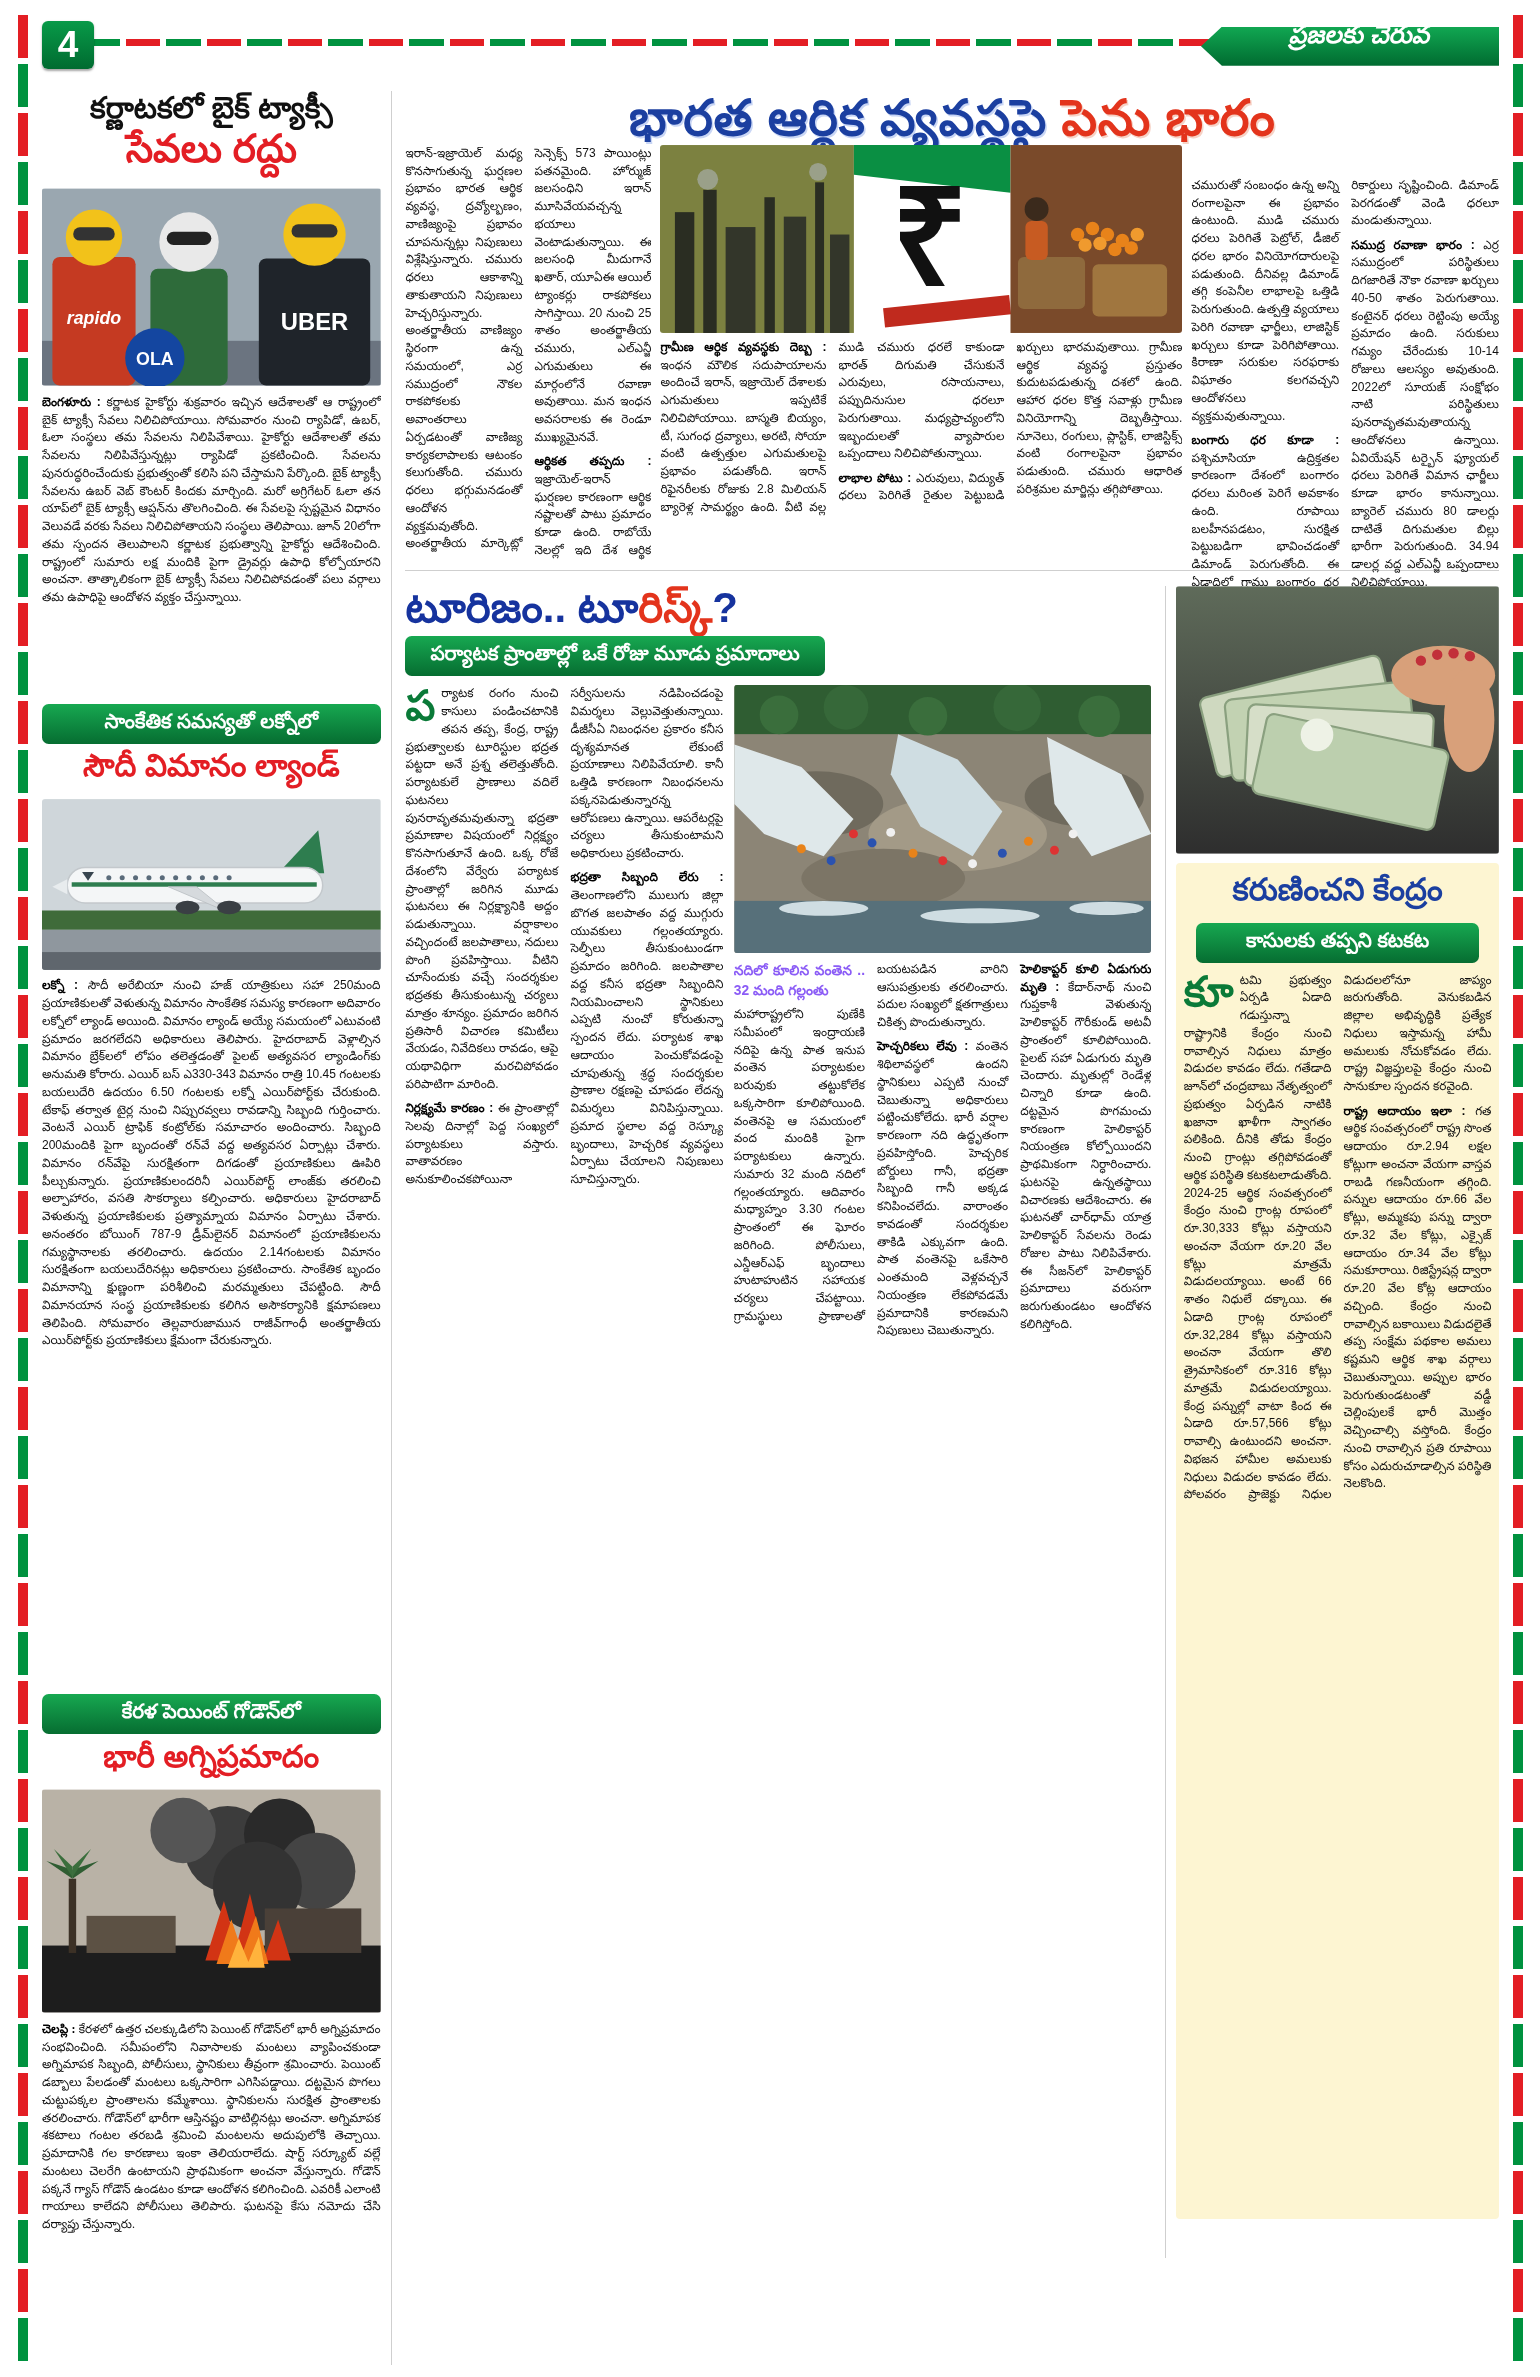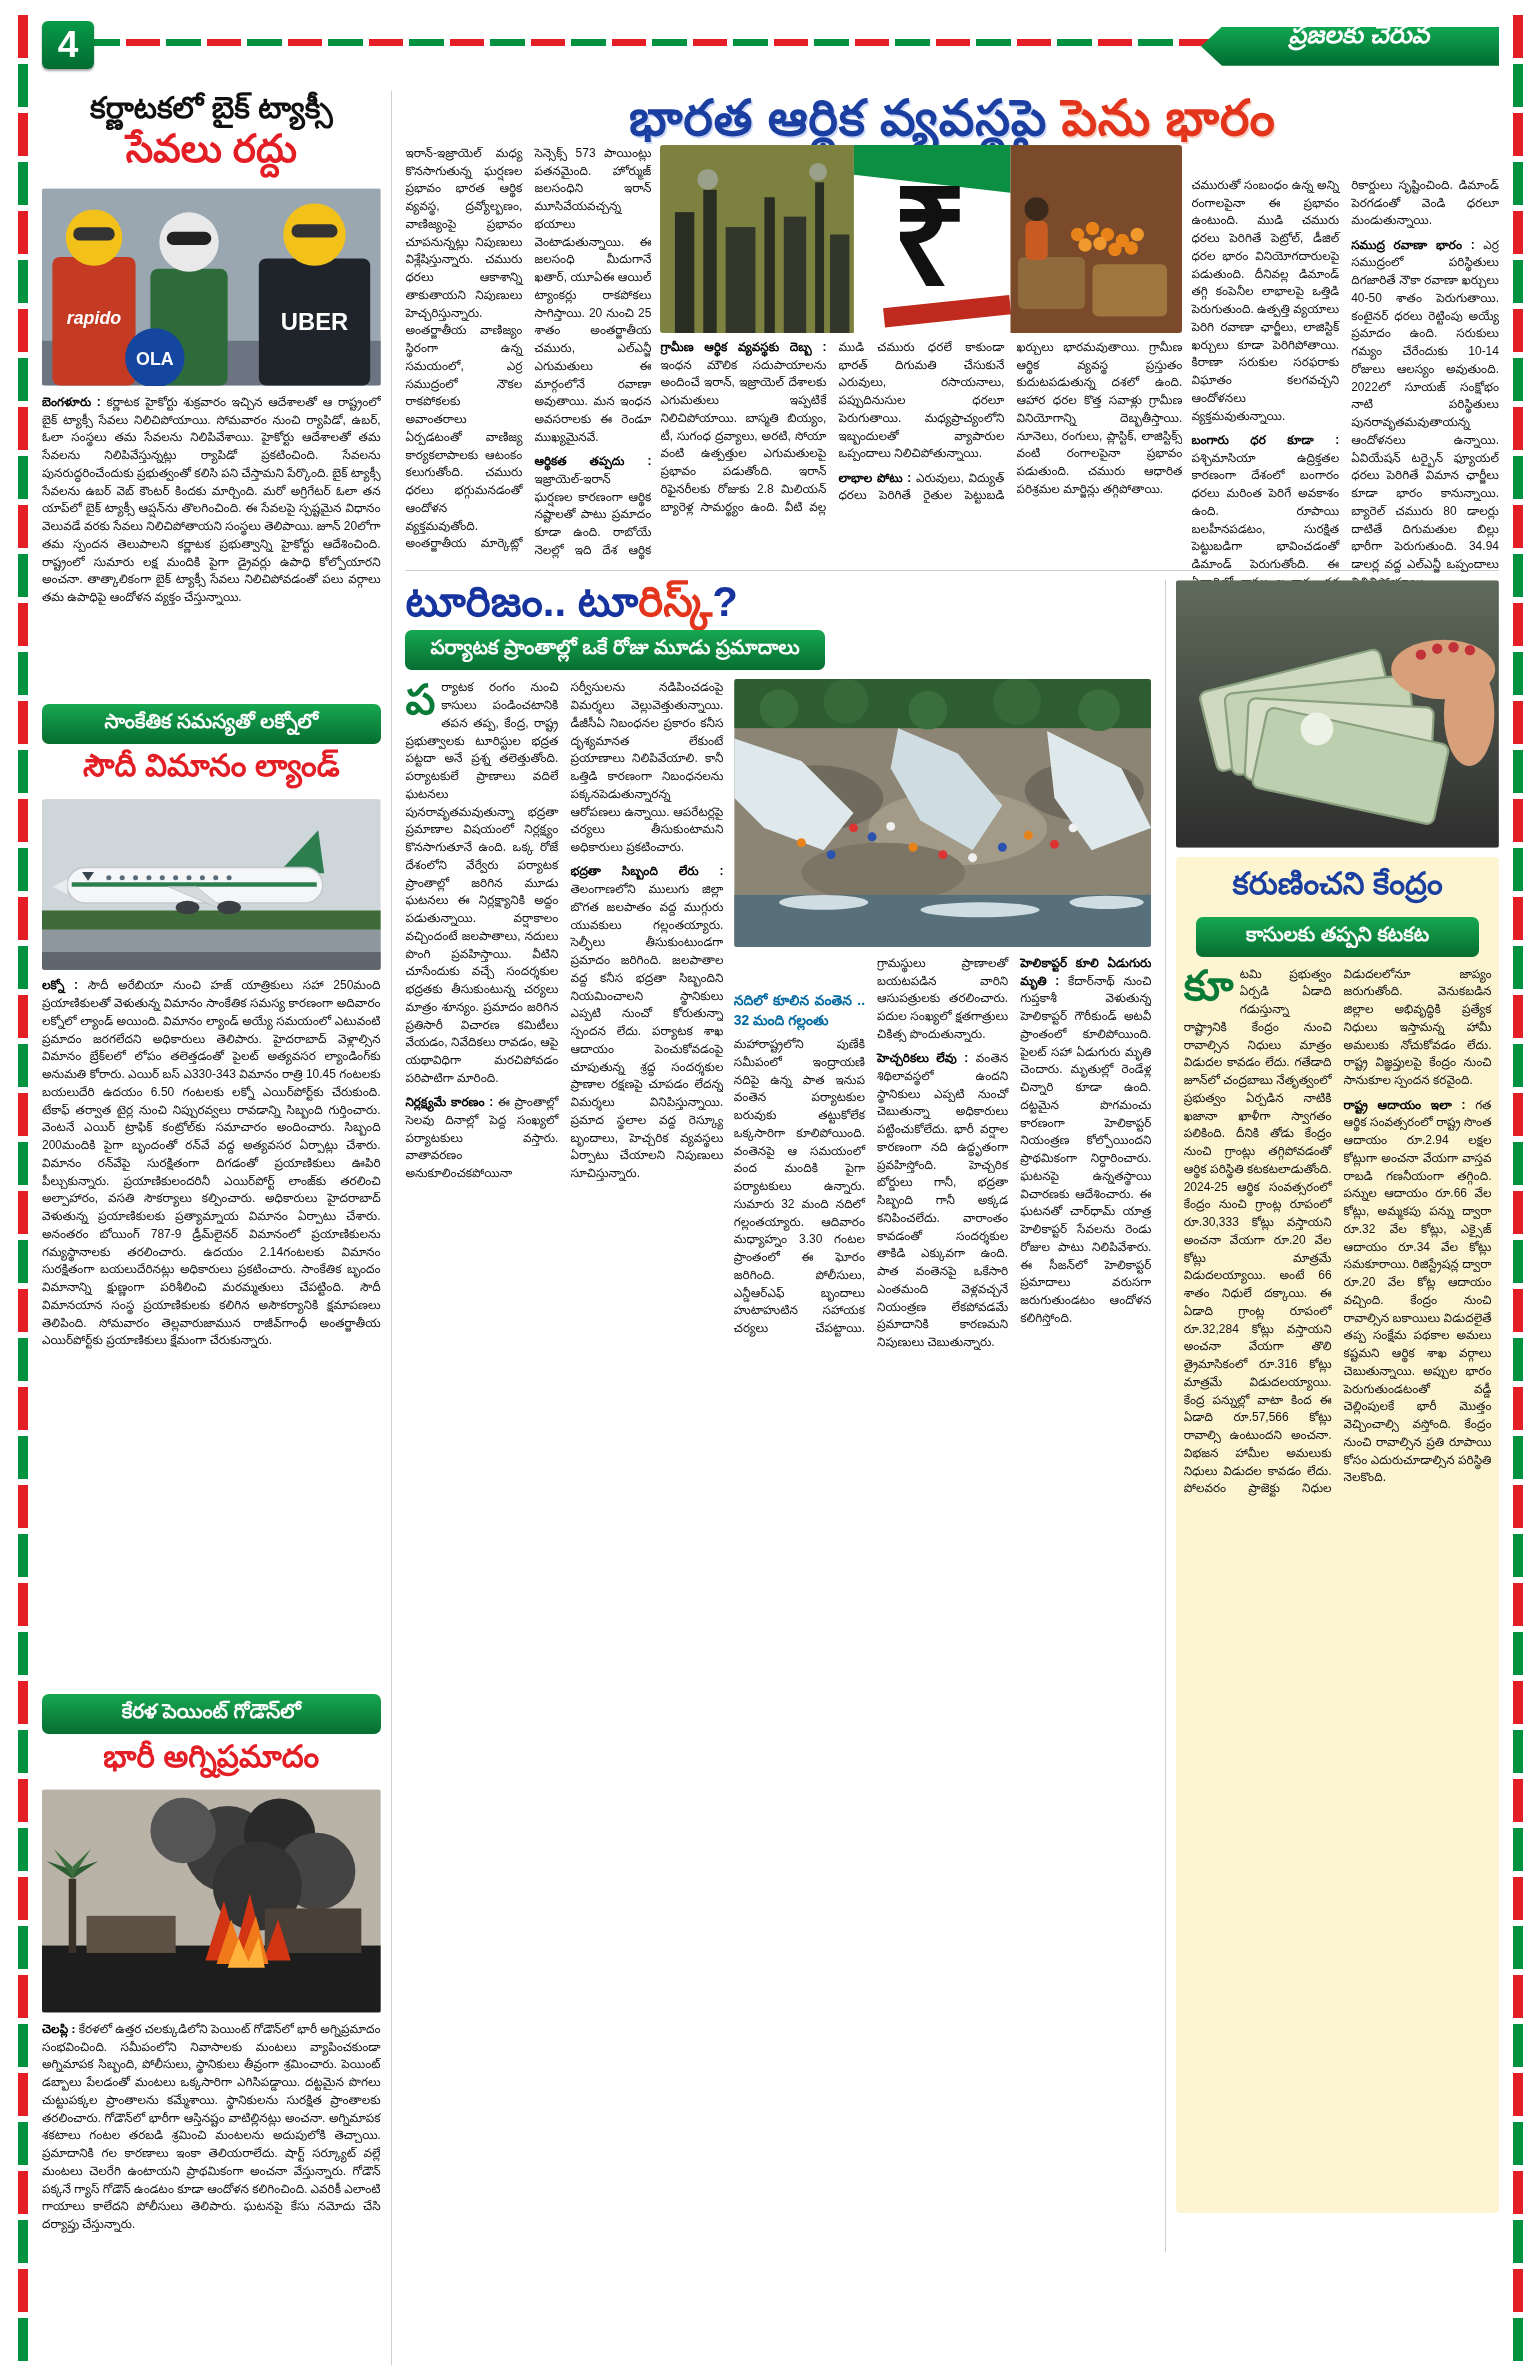--- a/index.html
+++ b/index.html
@@ -20,21 +20,21 @@
   .content{display:flex;gap:13.4px;margin:10.4px 42px 0 42px;}
   .leftcol{width:350px;flex:0 0 350px;border-right:0.7px solid #cfcfcf;padding-right:10.4px;}
   .maincol{flex:1;min-width:0;}
   .body{font-size:12px;line-height:1.48;text-align:justify;color:#101010;overflow:hidden;}
   .body p{margin-bottom:6.7px;}
   .lead{font-weight:bold;color:#000;}
   .cols2{column-count:2;column-gap:12px;}
   .cols3{column-count:3;column-gap:12px;}
   .gbar{background:linear-gradient(180deg,#17a851,#066d31);color:#fff;font-weight:bold;text-align:center;border-radius:6.7px;padding:6px 12px;}
   .dropcap{float:left;font-size:42px;line-height:.9;font-weight:bold;color:#0a7a38;padding:1.5px 6px 0 0;}
-  .inhead{font-weight:bold;font-size:13.8px;color:#0369a1;margin-bottom:4.5px;margin-top:36px;}
+  .inhead{font-weight:bold;font-size:13.8px;color:#8b5cf6;margin-bottom:4.5px;}
   .photo{display:block;width:100%;border-radius:3px;}
   
   .art{margin-bottom:12px;}
   .bike-k{font-size:30px;font-weight:bold;color:#111;text-align:center;line-height:1.15;}
   .bike-h{font-size:39px;font-weight:bold;color:#e31e24;text-align:center;margin:1.5px 0 7.5px 0;}
   .kbar{font-size:20px;margin-bottom:4.5px;}
   .sub-red{font-size:31px;font-weight:bold;color:#e31e24;text-align:center;margin:1.5px 0 7.5px 0;}
   .bike-body{height:298px;margin-top:7.5px;}
   .saudi-body{height:705px;margin-top:7.5px;}
   .fire-body{height:332px;margin-top:7.5px;font-family:Liberation Serif, serif;}
@@ -42,21 +42,21 @@
   .econ-h{font-size:50px;font-weight:bold;text-align:center;letter-spacing:0.7px;line-height:1.05;margin-top:1.5px;}
   .econ-h .blue{color:#1b3fa0;text-shadow:1.5px 1.5px 0 #c9d6f5;}
   .econ-h .red{color:#e3341c;text-shadow:1.5px 1.5px 0 #f6d2c6;}
   .econ-sub{font-size:18.6px;margin:6px 0 7.5px 0;}
   .econ-row{display:flex;gap:9px;height:415px;}
   .econ-a{width:246px;flex:0 0 246px;height:415px;}
   .econ-b{width:522px;flex:0 0 522px;display:flex;flex-direction:column;}
   .econ-b .body{height:221px;margin-top:6px;}
   .econ-c{flex:1;height:415px;margin-top:32px;}
   
-  .lower{display:flex;gap:13.4px;border-top:0.7px solid #cfcfcf;margin-top:10.4px;padding-top:9px;}
+  .lower{display:flex;gap:13.4px;border-top:0.7px solid #cfcfcf;margin-top:10.4px;padding-top:15px;}
   .tourism{width:746px;flex:0 0 746px;}
   .tour-h{font-size:42px;font-weight:bold;line-height:1.05;}
   .tour-h .blue{color:#16339e;}
   .tour-h .red{color:#e3341c;}
   .tour-sub{display:inline-block;font-size:20px;margin:6px 0 9px 0;padding:6px 25px;}
   .tour-row{display:flex;gap:10.4px;height:1573px;}
   .tour-left{width:318px;flex:0 0 318px;height:1573px;}
   .tour-right{flex:1;display:flex;flex-direction:column;}
   .tour-right .body{height:1282px;margin-top:7.5px;}
   

